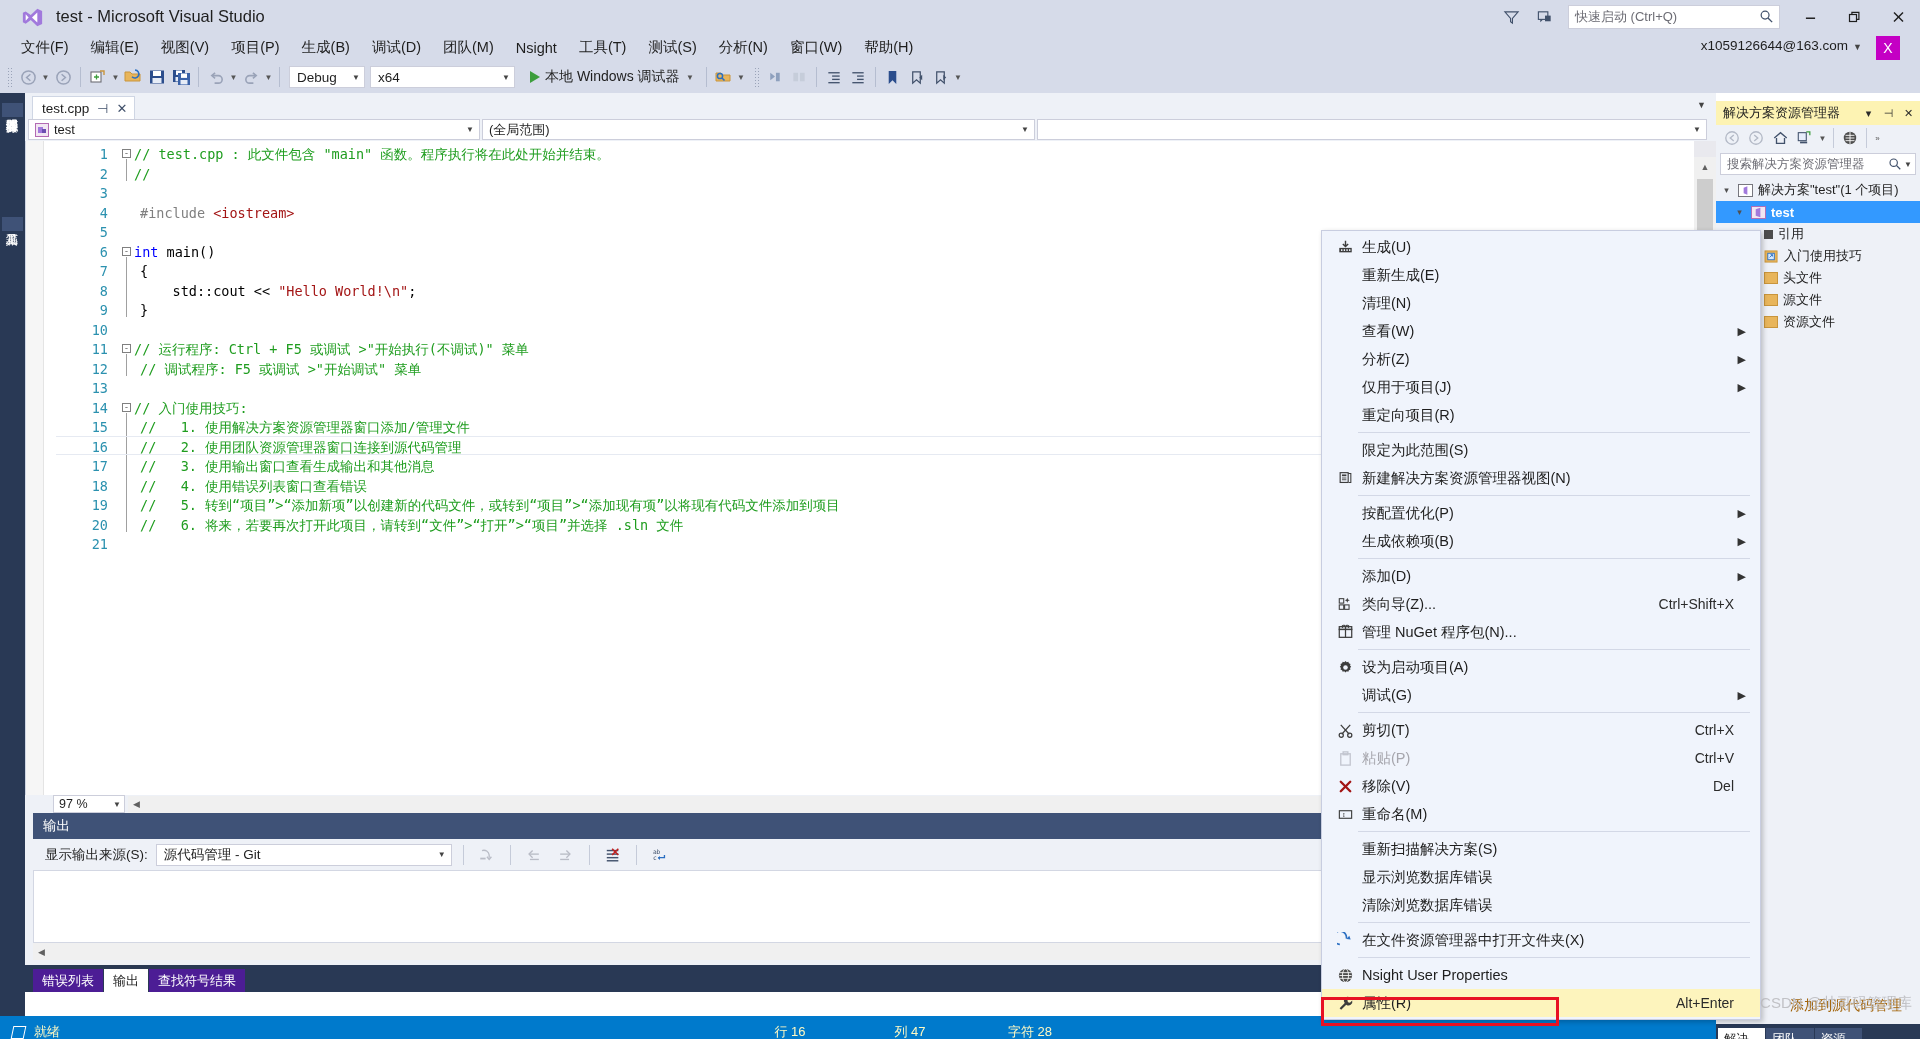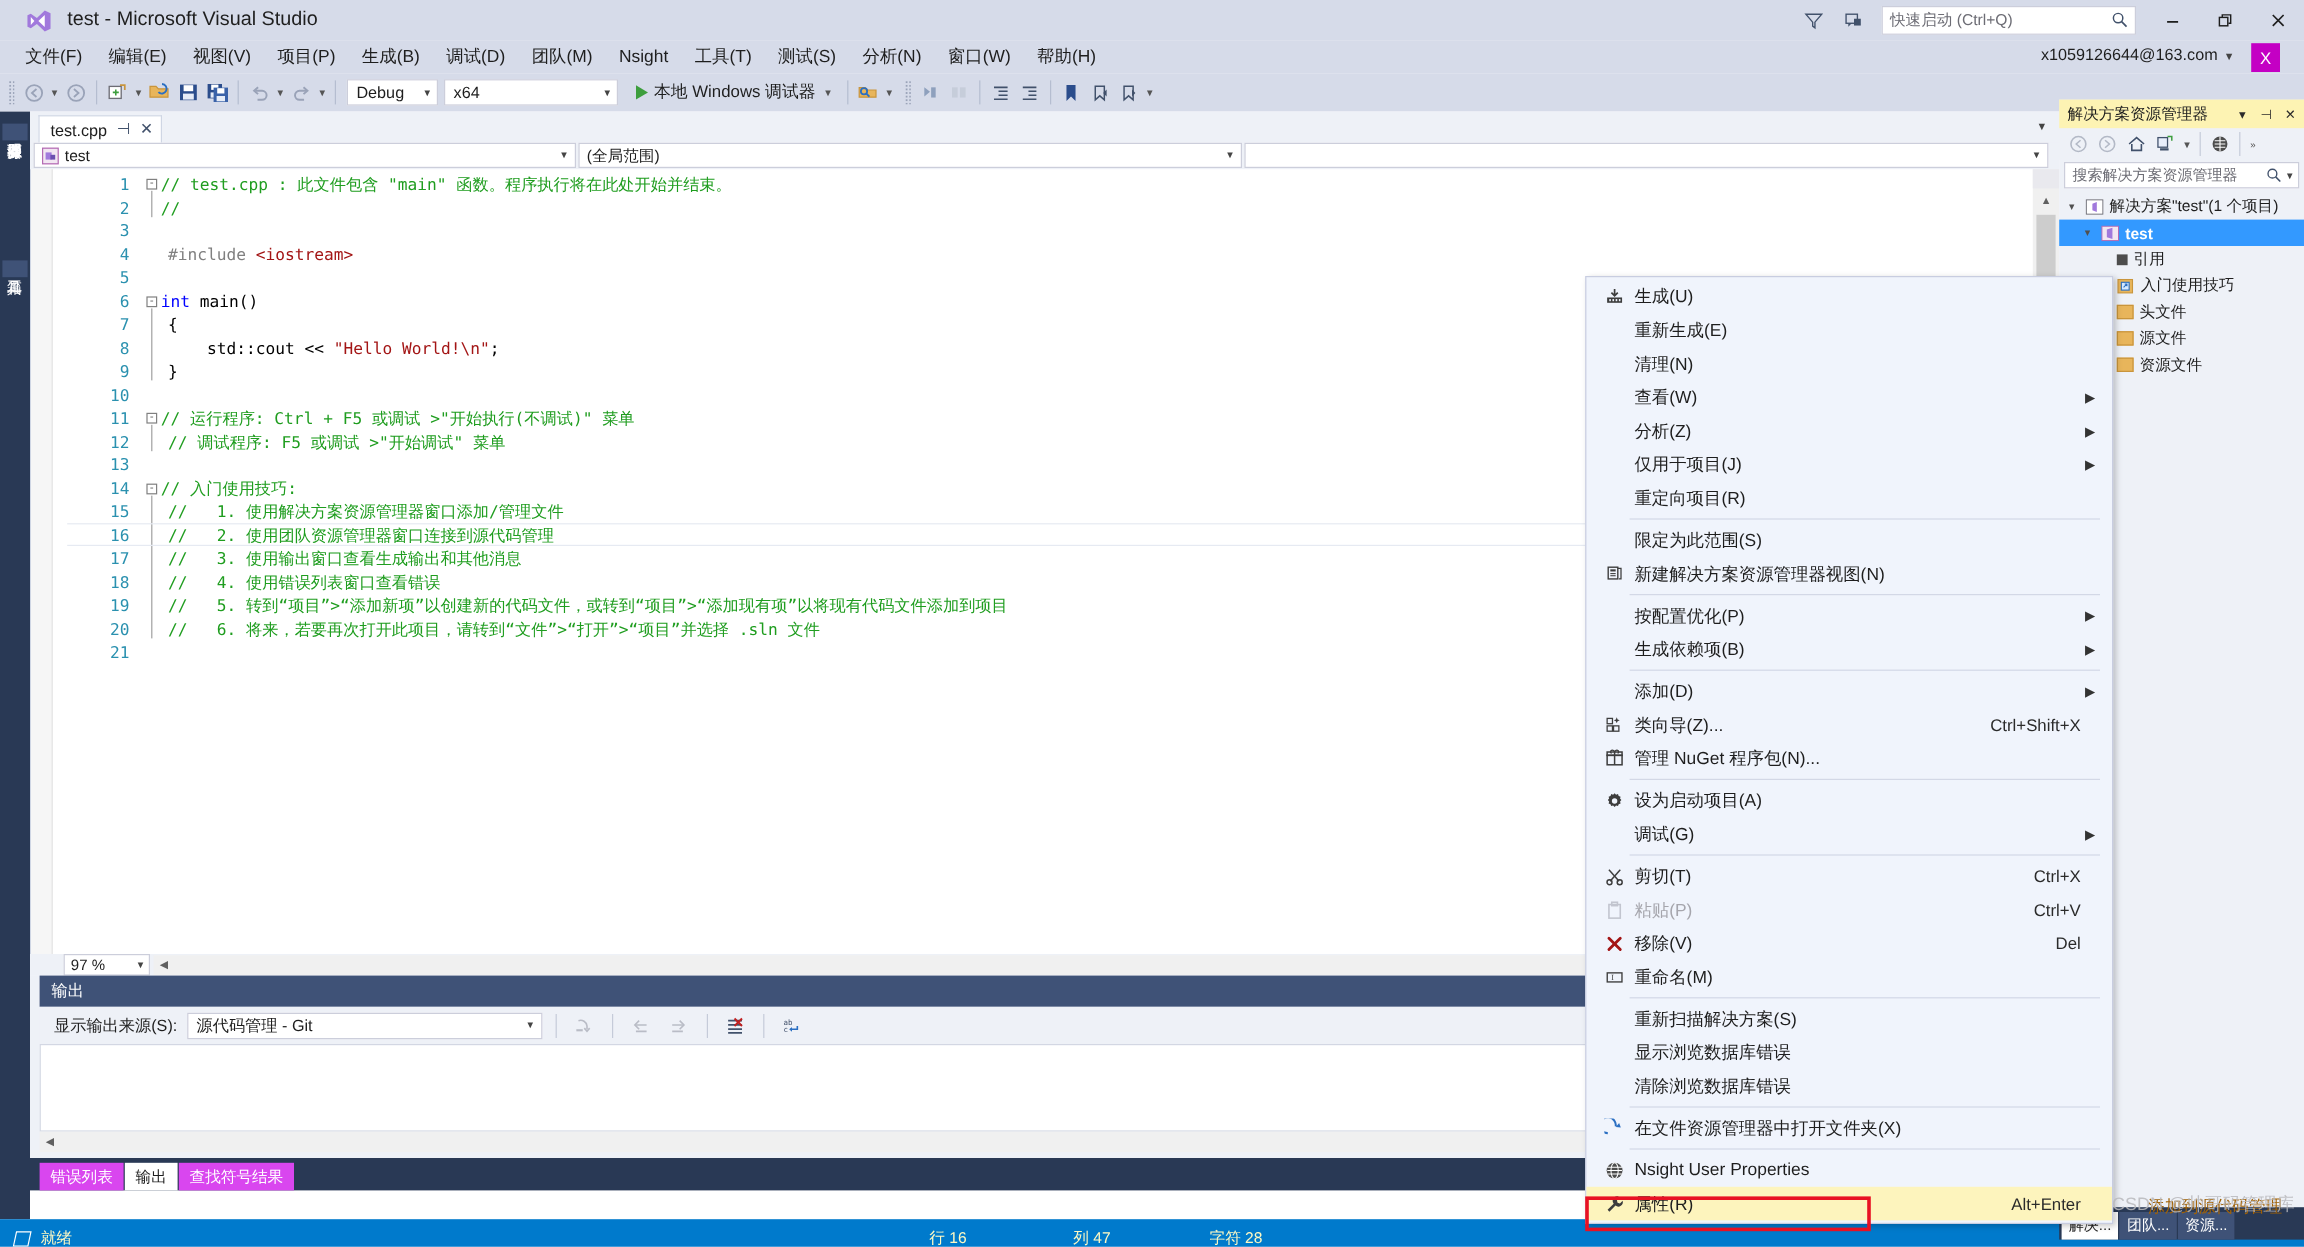--- a/index.html
+++ b/index.html
@@ -156,35 +156,35 @@
   .out-label { font-size: 13.5px; color:#1e1e1e; }
   .out-combo { width: 296px; height: 22px; background:#fff; border:1px solid #cccedb; display:flex;align-items:center;justify-content:space-between; padding:0 5px 0 7px; font-size:13.5px; color:#1e1e1e;}
   .out-combo .oc { font-size:8px; color:#444;}
   .ot-sep { width:1px; height:20px; background:#c5cbd9; margin: 0 3px;}
   .oti { width: 24px; height: 22px; display:flex;align-items:center;justify-content:center;}
   .out-body { position:absolute; left:8px; top:57px; width:1683px; height:73px; background:#fff; border:1px solid #d3d7e3;}
   .out-hscroll { position:absolute; left:8px; top:130px; width:1683px; height:17px; background:#f0f0f0; display:flex;align-items:center;}
 
   
   .bottabs { position:absolute; left:25px; top:965px; width:1691px; height:27px; background:#293955; display:flex; align-items:flex-end; padding-left:8px; }
-  .btab { height:23px; padding: 0 9px; display:flex; align-items:center; font-size:13px; color:#ffffff; background:#d946ef; margin-right:1px;}
+  .btab { height:23px; padding: 0 9px; display:flex; align-items:center; font-size:13px; color:#ffffff; background:#4c1d95; margin-right:1px;}
   .btab.active { background:#ffffff; color:#1e1e1e; }
 
   
   .statusbar {
     position:absolute; left:0; top:1016px; width:1920px; height:32px; background:#007acc; color:#fef9c3;
     display:flex; align-items:center; font-size:13px;
   }
   .sb-ready { margin-left: 12px; display:flex; align-items:center; gap: 9px;}
   .sb-glyph { width: 13px; height: 13px; border: 1.5px solid #ffffff; transform: skewX(-12deg); }
   .sb-pos { position:absolute; display:flex; }
   .sb-cell { width: 120px; text-align:center; }
 
   
-  .rightdock { position: absolute; right: 0; top: 83px; width: 204px; height: 923px; background: #eef1f7; }
+  .rightdock { position: absolute; right: 0; top: 101px; width: 204px; height: 923px; background: #eef1f7; }
   .se-header {
     position:absolute; left:0; top:0; width:204px; height:24px; background:#fdf3b3;
     display:flex; align-items:center; padding: 0 4px 0 7px; gap: 5px;
   }
   .se-title { font-size: 13px; color:#1e1e1e; flex:1; white-space: nowrap; overflow:hidden; }
   .se-hbtn { font-size: 11px; color:#2b2b2b; width:15px; text-align:center; }
   .se-toolbar {
     position:absolute; left:0; top:24px; width:204px; height:26px; background:#eef1f7;
     display:flex; align-items:center; padding-left: 5px; gap: 2px;
   }

